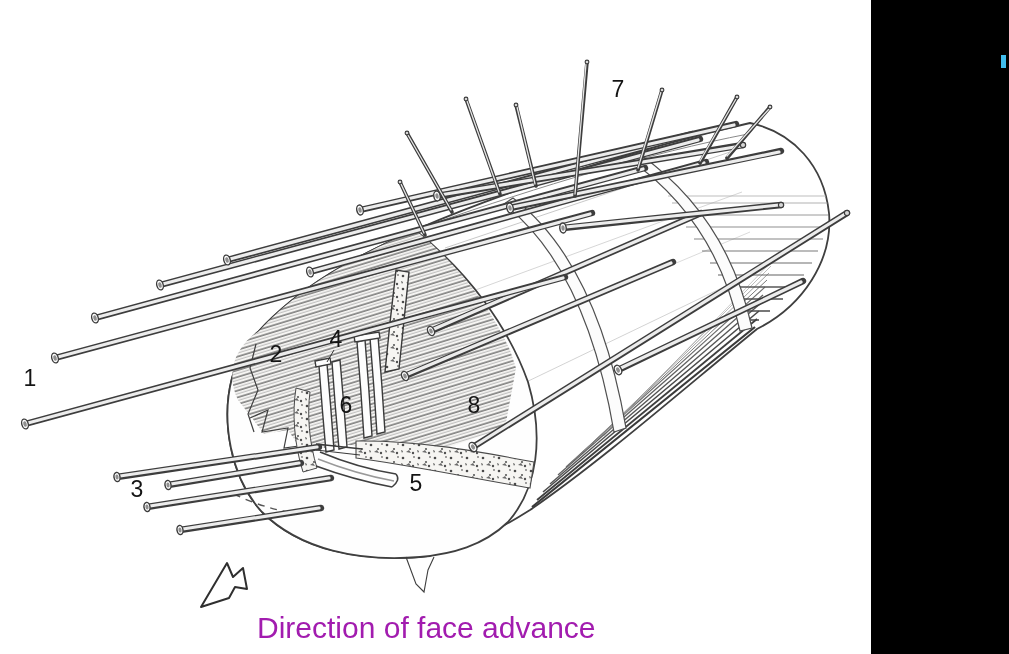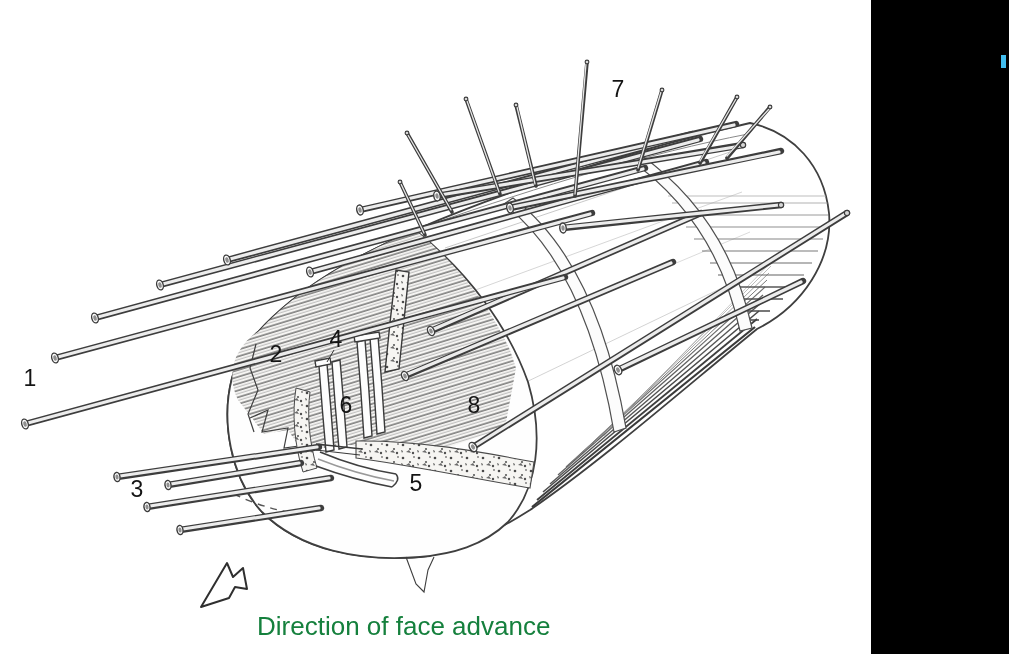--- a/index.html
+++ b/index.html
@@ -1,21 +1,21 @@
 <!DOCTYPE html>
 <html><head>
 <meta charset="utf-8">
 <style>
   html,body{margin:0;padding:0;background:#222;}
   .screen{position:relative;width:1009px;height:654px;background:#ffffff;overflow:hidden;
           font-family:"Liberation Sans",sans-serif;}
   .diagram-svg{position:absolute;left:0;top:0;}
   .fig-label{position:absolute;transform:translate(-50%,-50%);font-size:23px;color:#141414;
              font-family:"Liberation Sans",sans-serif;line-height:1;}
-  .caption{position:absolute;left:257px;top:611px;font-size:26px;color:#15803d;
+  .caption{position:absolute;left:257px;top:611px;font-size:30px;color:#a21caf;
            font-family:"Liberation Sans",sans-serif;white-space:nowrap;}
   .side-panel{position:absolute;left:871px;top:0;width:138px;height:654px;background:#000;}
   .cursor-mark{position:absolute;left:130px;top:55px;width:5px;height:13px;background:#41bdee;}
   
   .pd{stroke:#3d3d3d;stroke-width:6.4;stroke-linecap:round;fill:none}
   .pl{stroke:#ececec;stroke-width:3.2;stroke-linecap:round;fill:none}
   .bd{stroke:#3d3d3d;stroke-width:3.6;stroke-linecap:round;fill:none}
   .bl{stroke:#e6e6e6;stroke-width:1.3;stroke-linecap:round;fill:none}
   .cap{fill:#fdfdfd;stroke:#3d3d3d;stroke-width:1.4}
   .bore{fill:#8f8f8f}

